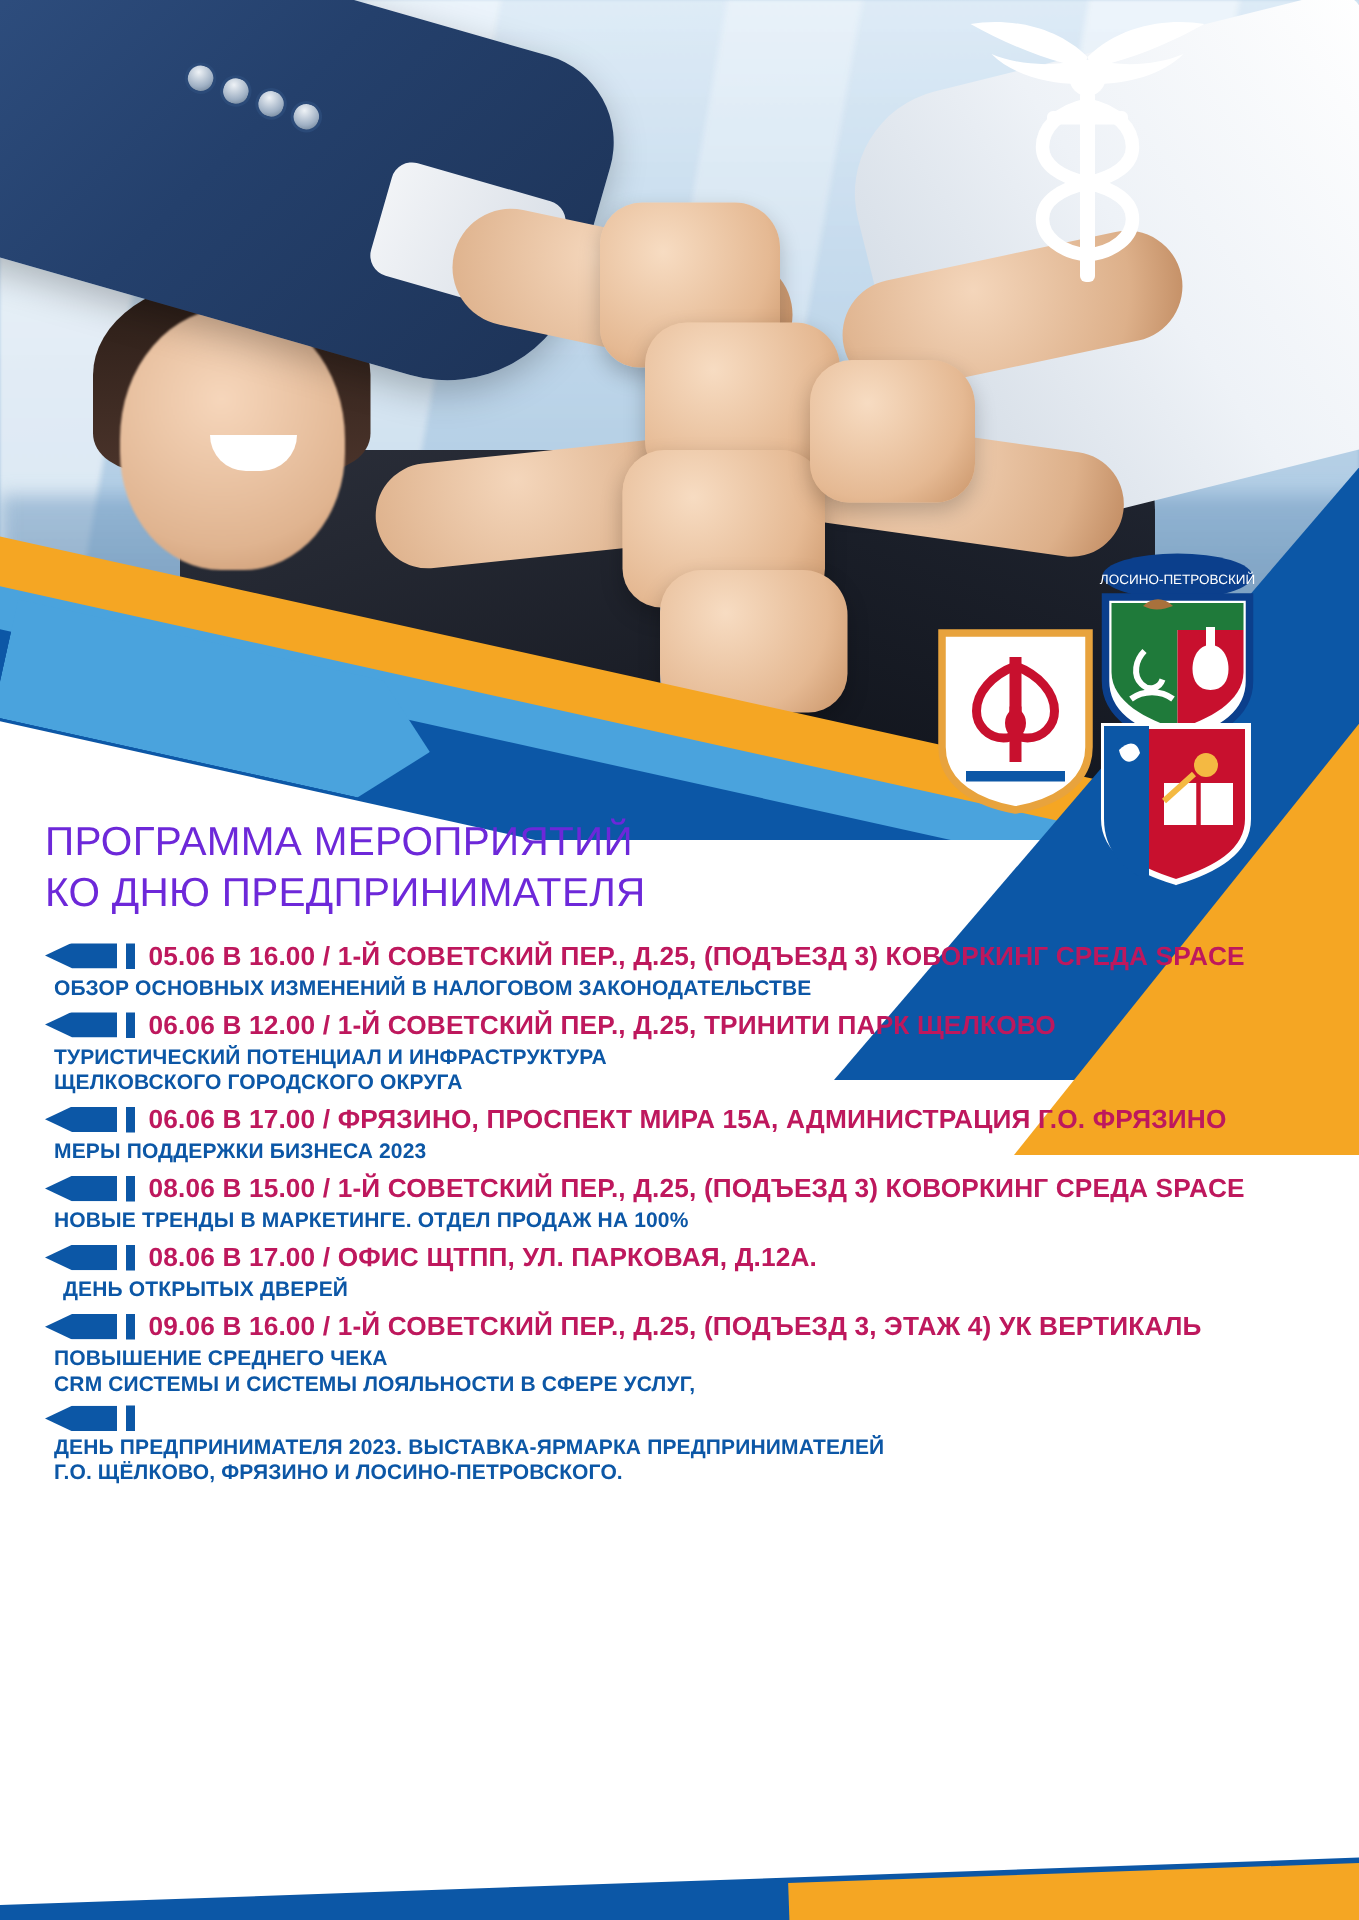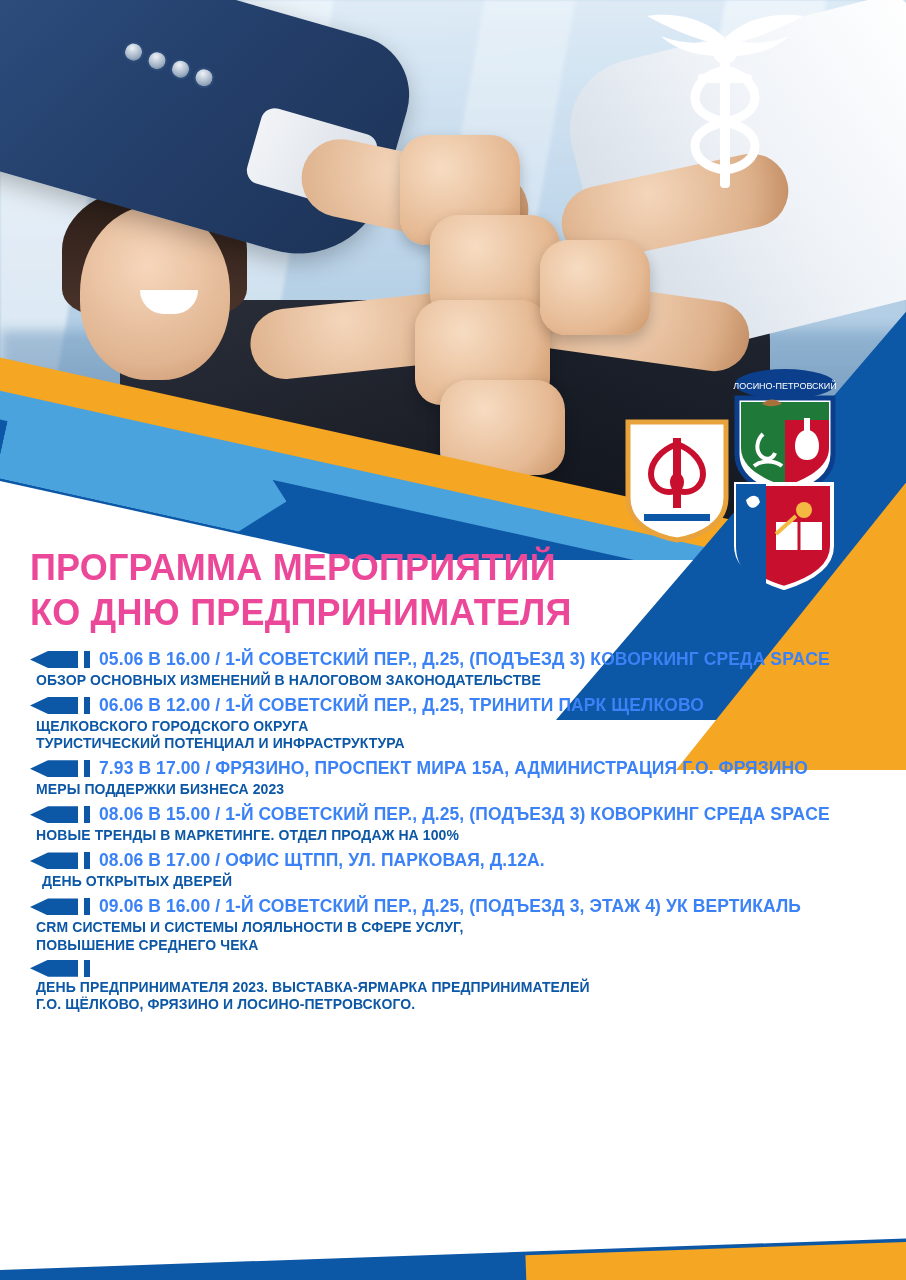--- a/index.html
+++ b/index.html
@@ -170,35 +170,35 @@
   .coats { position: absolute; right: 12px; top: 360px; width: 270px; height: 230px; }
   .coat { position: absolute; }
 
   
   .content {
     position: absolute;
     left: 30px; top: 545px;
     width: 860px;
   }
   .title {
-    color: #ec4899;
-    font-weight: bold;
-    font-size: 36px;
+    color: #6d28d9;
+    font-weight: normal;
+    font-size: 27px;
     line-height: 1.25;
     letter-spacing: 0.2px;
     text-transform: uppercase;
     margin: 0 0 14px 0;
   }
   .title div { white-space: nowrap; }
 
   .item { margin-bottom: 2px; }
   .meta {
     display: flex;
     align-items: center;
-    color: #3b82f6;
+    color: #be185d;
     font-weight: bold;
     font-size: 17.5px;
     letter-spacing: 0.1px;
     white-space: nowrap;
     margin: 6px 0 2px 0;
   }
   .meta .marker {
     display: inline-block;
     width: 62px; height: 17px;
     margin-right: 7px;
@@ -339,32 +339,32 @@
 
     <div class="item">
       <div class="meta">
         <span class="marker">
             <span class="tri"></span>
             <span class="bar"></span>
           </span>
         <span>06.06 В 12.00 / 1-Й СОВЕТСКИЙ ПЕР., Д.25, ТРИНИТИ ПАРК ЩЕЛКОВО</span>
       </div>
       <div class="name">
+        <div>ТУРИСТИЧЕСКИЙ ПОТЕНЦИАЛ И ИНФРАСТРУКТУРА</div>
         <div>ЩЕЛКОВСКОГО ГОРОДСКОГО ОКРУГА</div>
-        <div>ТУРИСТИЧЕСКИЙ ПОТЕНЦИАЛ И ИНФРАСТРУКТУРА</div>
-      </div>
-    </div>
-
-    <div class="item">
-      <div class="meta">
-        <span class="marker">
-            <span class="tri"></span>
-            <span class="bar"></span>
-          </span>
-        <span>7.93 В 17.00 / ФРЯЗИНО, ПРОСПЕКТ МИРА 15А, АДМИНИСТРАЦИЯ Г.О. ФРЯЗИНО</span>
+      </div>
+    </div>
+
+    <div class="item">
+      <div class="meta">
+        <span class="marker">
+            <span class="tri"></span>
+            <span class="bar"></span>
+          </span>
+        <span>06.06 В 17.00 / ФРЯЗИНО, ПРОСПЕКТ МИРА 15А, АДМИНИСТРАЦИЯ Г.О. ФРЯЗИНО</span>
       </div>
       <div class="name">
         <div>МЕРЫ ПОДДЕРЖКИ БИЗНЕСА 2023</div>
       </div>
     </div>
 
 
     <div class="item">
       <div class="meta">
         <span class="marker">
@@ -393,22 +393,22 @@
 
     <div class="item">
       <div class="meta">
         <span class="marker">
             <span class="tri"></span>
             <span class="bar"></span>
           </span>
         <span>09.06 В 16.00 / 1-Й СОВЕТСКИЙ ПЕР., Д.25, (ПОДЪЕЗД 3, ЭТАЖ 4) УК ВЕРТИКАЛЬ</span>
       </div>
       <div class="name">
+        <div>ПОВЫШЕНИЕ СРЕДНЕГО ЧЕКА</div>
         <div>CRM СИСТЕМЫ И СИСТЕМЫ ЛОЯЛЬНОСТИ В СФЕРЕ УСЛУГ,</div>
-        <div>ПОВЫШЕНИЕ СРЕДНЕГО ЧЕКА</div>
       </div>
     </div>
 
     <div class="item">
       <div class="meta">
         <span class="marker">
             <span class="tri"></span>
             <span class="bar"></span>
           </span>
       </div>

